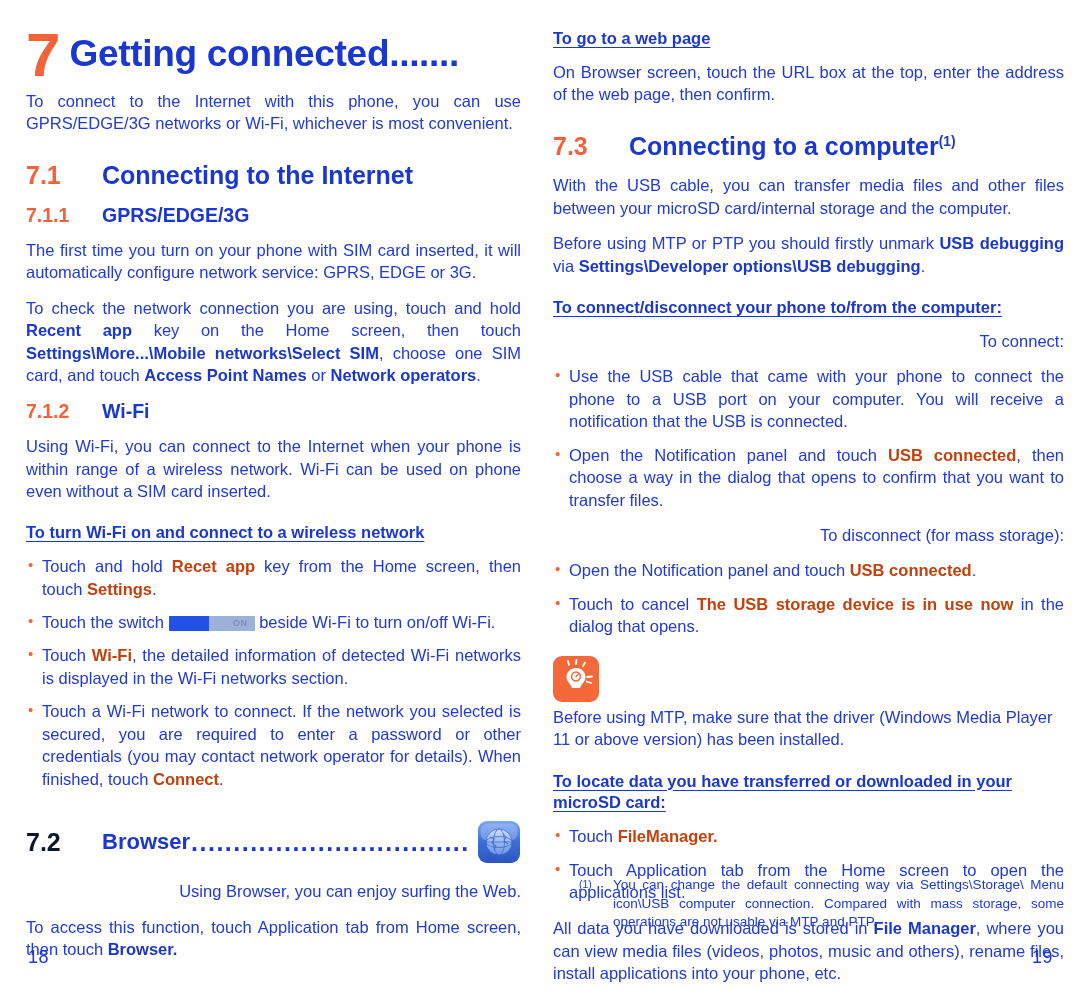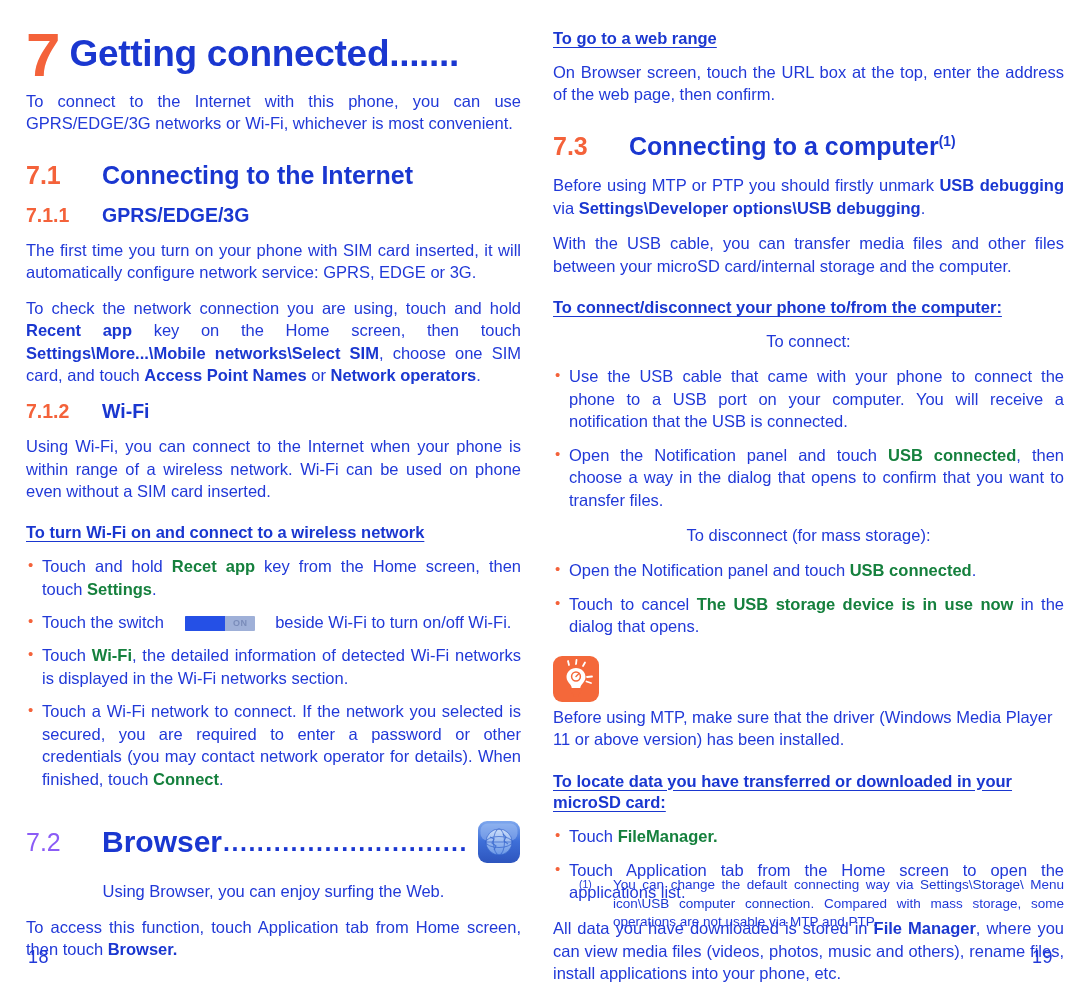--- a/index.html
+++ b/index.html
@@ -109,21 +109,21 @@
 
   
   p.body {
     margin: 0 0 13px 0;
     font-size: 16.5px;
     line-height: 1.36;
     color: #2139D8;
     text-align: justify;
     text-justify: inter-word;
   }
-  p.body.nojust { text-align: center; }
+  p.body.nojust { text-align: right; }
   p.body b { font-weight: bold; color: #1A37D0; }
 
   
   ul.bul {
     list-style: none;
     margin: 0 0 13px 0;
     padding: 0;
   }
   ul.bul li {
     position: relative;
@@ -137,38 +137,38 @@
   ul.bul li:last-child { margin-bottom: 0; }
   ul.bul li::before {
     content: "•";
     position: absolute;
     left: 2px;
     top: -1px;
     color: #F4623A;
     font-size: 15px;
     line-height: 1.4;
   }
-  ul.bul li b { font-weight: bold; color: #15803d; }
+  ul.bul li b { font-weight: bold; color: #c2410c; }
 
   
   .browser-head {
     display: flex;
     align-items: center;
     margin: 30px 0 16px 0;
   }
   .browser-head .num {
-    color: #8b5cf6;
+    color: #0f172a;
     font-size: 25px;
-    font-weight: normal;
+    font-weight: bold;
     width: 76px;
     flex: 0 0 76px;
   }
   .browser-head .txt {
     color: #1A37D0;
-    font-size: 30px;
+    font-size: 22px;
     font-weight: bold;
     white-space: nowrap;
   }
   .browser-head .leader {
     flex: 1 1 auto;
     color: #1A37D0;
     font-size: 25px;
     font-weight: bold;
     overflow: hidden;
     white-space: nowrap;
@@ -179,23 +179,23 @@
     flex: 0 0 auto;
     width: 44px;
     height: 44px;
     margin-left: 8px;
   }
 
   
   .toggle {
     display: inline-block;
     vertical-align: -3px;
-    width: 70px;
+    width: 86px;
     height: 15px;
-    margin: 0 16px;
+    margin: 0 0;
     position: relative;
     background: #9FB0D8;
     border-radius: 1px;
     overflow: hidden;
   }
   .toggle .knob {
     position: absolute;
     left: 0; top: 0;
     width: 40px;
     height: 15px;
@@ -348,34 +348,34 @@
 
     <p class="body">
       <span>To access this function, touch Application tab from Home screen, then touch </span><b>Browser.</b>
     </p>
 
     <div class="pagenum pagenum-left">18</div>
   </div>
 
   <div class="page page-right">
 
-    <h4 class="run" style="margin-top:6px;">To go to a web range</h4>
+    <h4 class="run" style="margin-top:6px;">To go to a web page</h4>
 
     <p class="body">On Browser screen, touch the URL box at the top, enter the address of the web page, then confirm.</p>
 
     <h2 class="sec">
       <span class="num">7.3</span>
       <span class="txt"><span>Connecting to a computer</span><sup>(1)</sup></span>
     </h2>
 
+    <p class="body">With the USB cable, you can transfer media files and other files between your microSD card/internal storage and the computer.</p>
+
     <p class="body">
       <span>Before using MTP or PTP you should firstly unmark </span><b>USB debugging</b><span> via </span><b>Settings\Developer options\USB debugging</b><span>.</span>
     </p>
-
-    <p class="body">With the USB cable, you can transfer media files and other files between your microSD card/internal storage and the computer.</p>
 
     <h4 class="run">To connect/disconnect your phone to/from the computer:</h4>
 
     <p class="body nojust">To connect:</p>
 
     <ul class="bul">
         <li><span>Use the USB cable that came with your phone to connect the phone to a USB port on your computer. You will receive a notification that the USB is connected.</span></li>
         <li><span>Open the Notification panel and touch </span><b>USB connected</b><span>, then choose a way in the dialog that opens to confirm that you want to transfer files.</span></li>
       </ul>
 

